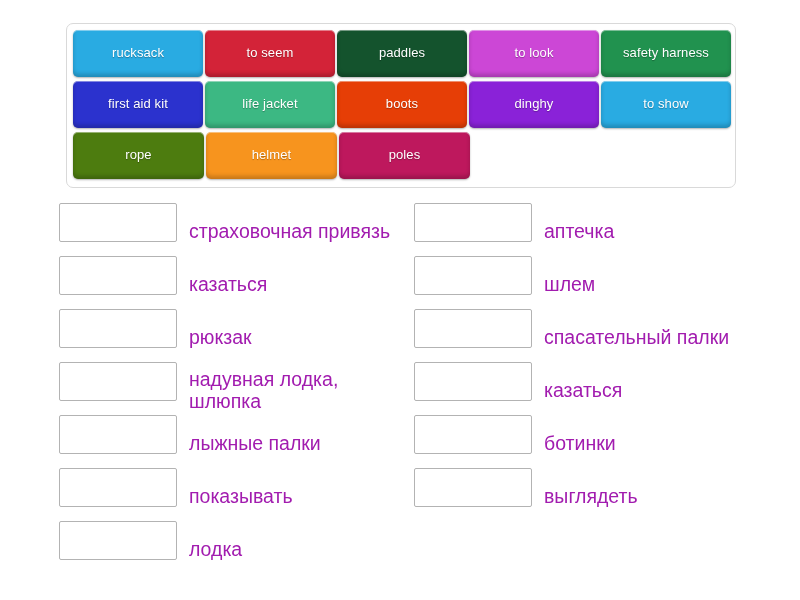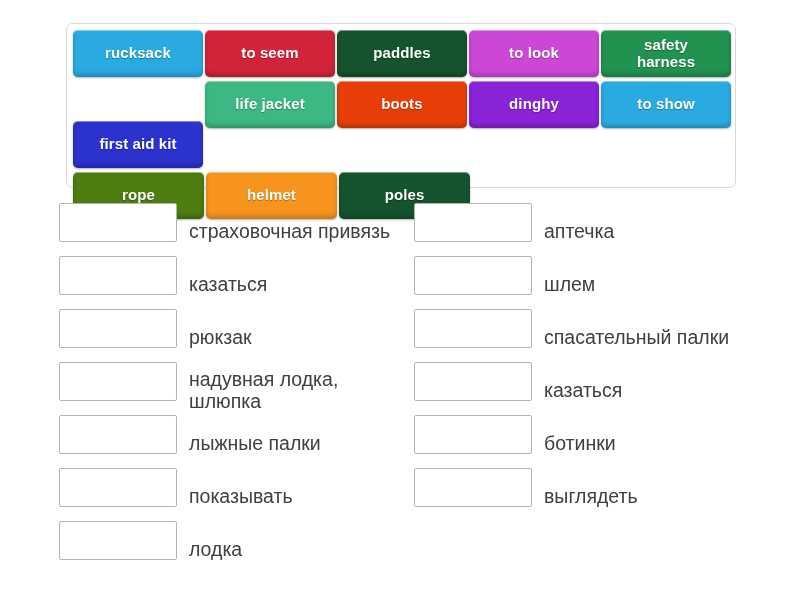--- a/index.html
+++ b/index.html
@@ -38,22 +38,22 @@
   .tile {
     width: 131px;
     height: 47px;
     box-sizing: border-box;
     border-radius: 5px;
     display: flex;
     align-items: center;
     justify-content: center;
     text-align: center;
     color: #ffffff;
-    font-size: 15px;
-    font-weight: bold;
+    font-size: 13px;
+    font-weight: normal;
     line-height: 1.08;
     letter-spacing: 0.1px;
     text-shadow: 0 1px 1px rgba(0,0,0,0.30);
     cursor: move;
     user-select: none;
     box-shadow: inset 0 1px 0 rgba(255,255,255,0.42),
                 inset 0 -3px 4px rgba(0,0,0,0.20),
                 0 1px 2px rgba(0,0,0,0.30);
     padding: 0 21px;
   }
@@ -87,21 +87,21 @@
     min-width: 118px;
     box-sizing: border-box;
     border: 1px solid #b3b3b3;
     border-radius: 2px;
     background: #ffffff;
     cursor: pointer;
   }
   .answer-label {
     margin-left: 12px;
     font-size: 19.5px;
-    color: #404040;
+    color: #a21caf;
     line-height: 1.12;
     font-weight: normal;
     max-width: 205px;
     margin-top: 18px;
   }
 </style>
 </head>
 <body>
 
 <div id="tile-tray">
@@ -116,21 +116,21 @@
         <span>paddles</span>
       </div>
       <div class="tile" style="background: rgb(204, 71, 214);">
         <span>to look</span>
       </div>
       <div class="tile" style="background: rgb(33, 146, 79);">
         <span>safety harness</span>
       </div>
     </div>
     <div class="tile-row">
-      <div class="tile" style="background: rgb(43, 50, 206); margin-top: 40px;">
+      <div class="tile" style="background: rgb(43, 50, 206);">
         <span>first aid kit</span>
       </div>
       <div class="tile" style="background: rgb(60, 184, 131); text-align: right;">
         <span>life jacket</span>
       </div>
       <div class="tile" style="background: rgb(230, 62, 6);">
         <span>boots</span>
       </div>
       <div class="tile" style="background: rgb(138, 34, 216);">
         <span>dinghy</span>
@@ -139,21 +139,21 @@
         <span>to show</span>
       </div>
     </div>
     <div class="tile-row">
       <div class="tile" style="background: #4d7c0f;">
         <span>rope</span>
       </div>
       <div class="tile" style="background: rgb(247, 148, 30);">
         <span>helmet</span>
       </div>
-      <div class="tile" style="background: #14532d;">
+      <div class="tile" style="background: #be185d;">
         <span>poles</span>
       </div>
     </div>
   </div>
 
 <div id="answer-area">
   <div class="answer-col" id="answer-col-left">
       <div class="answer-row">
         <div class="drop-box"></div>
         <div class="answer-label">страховочная привязь</div>

